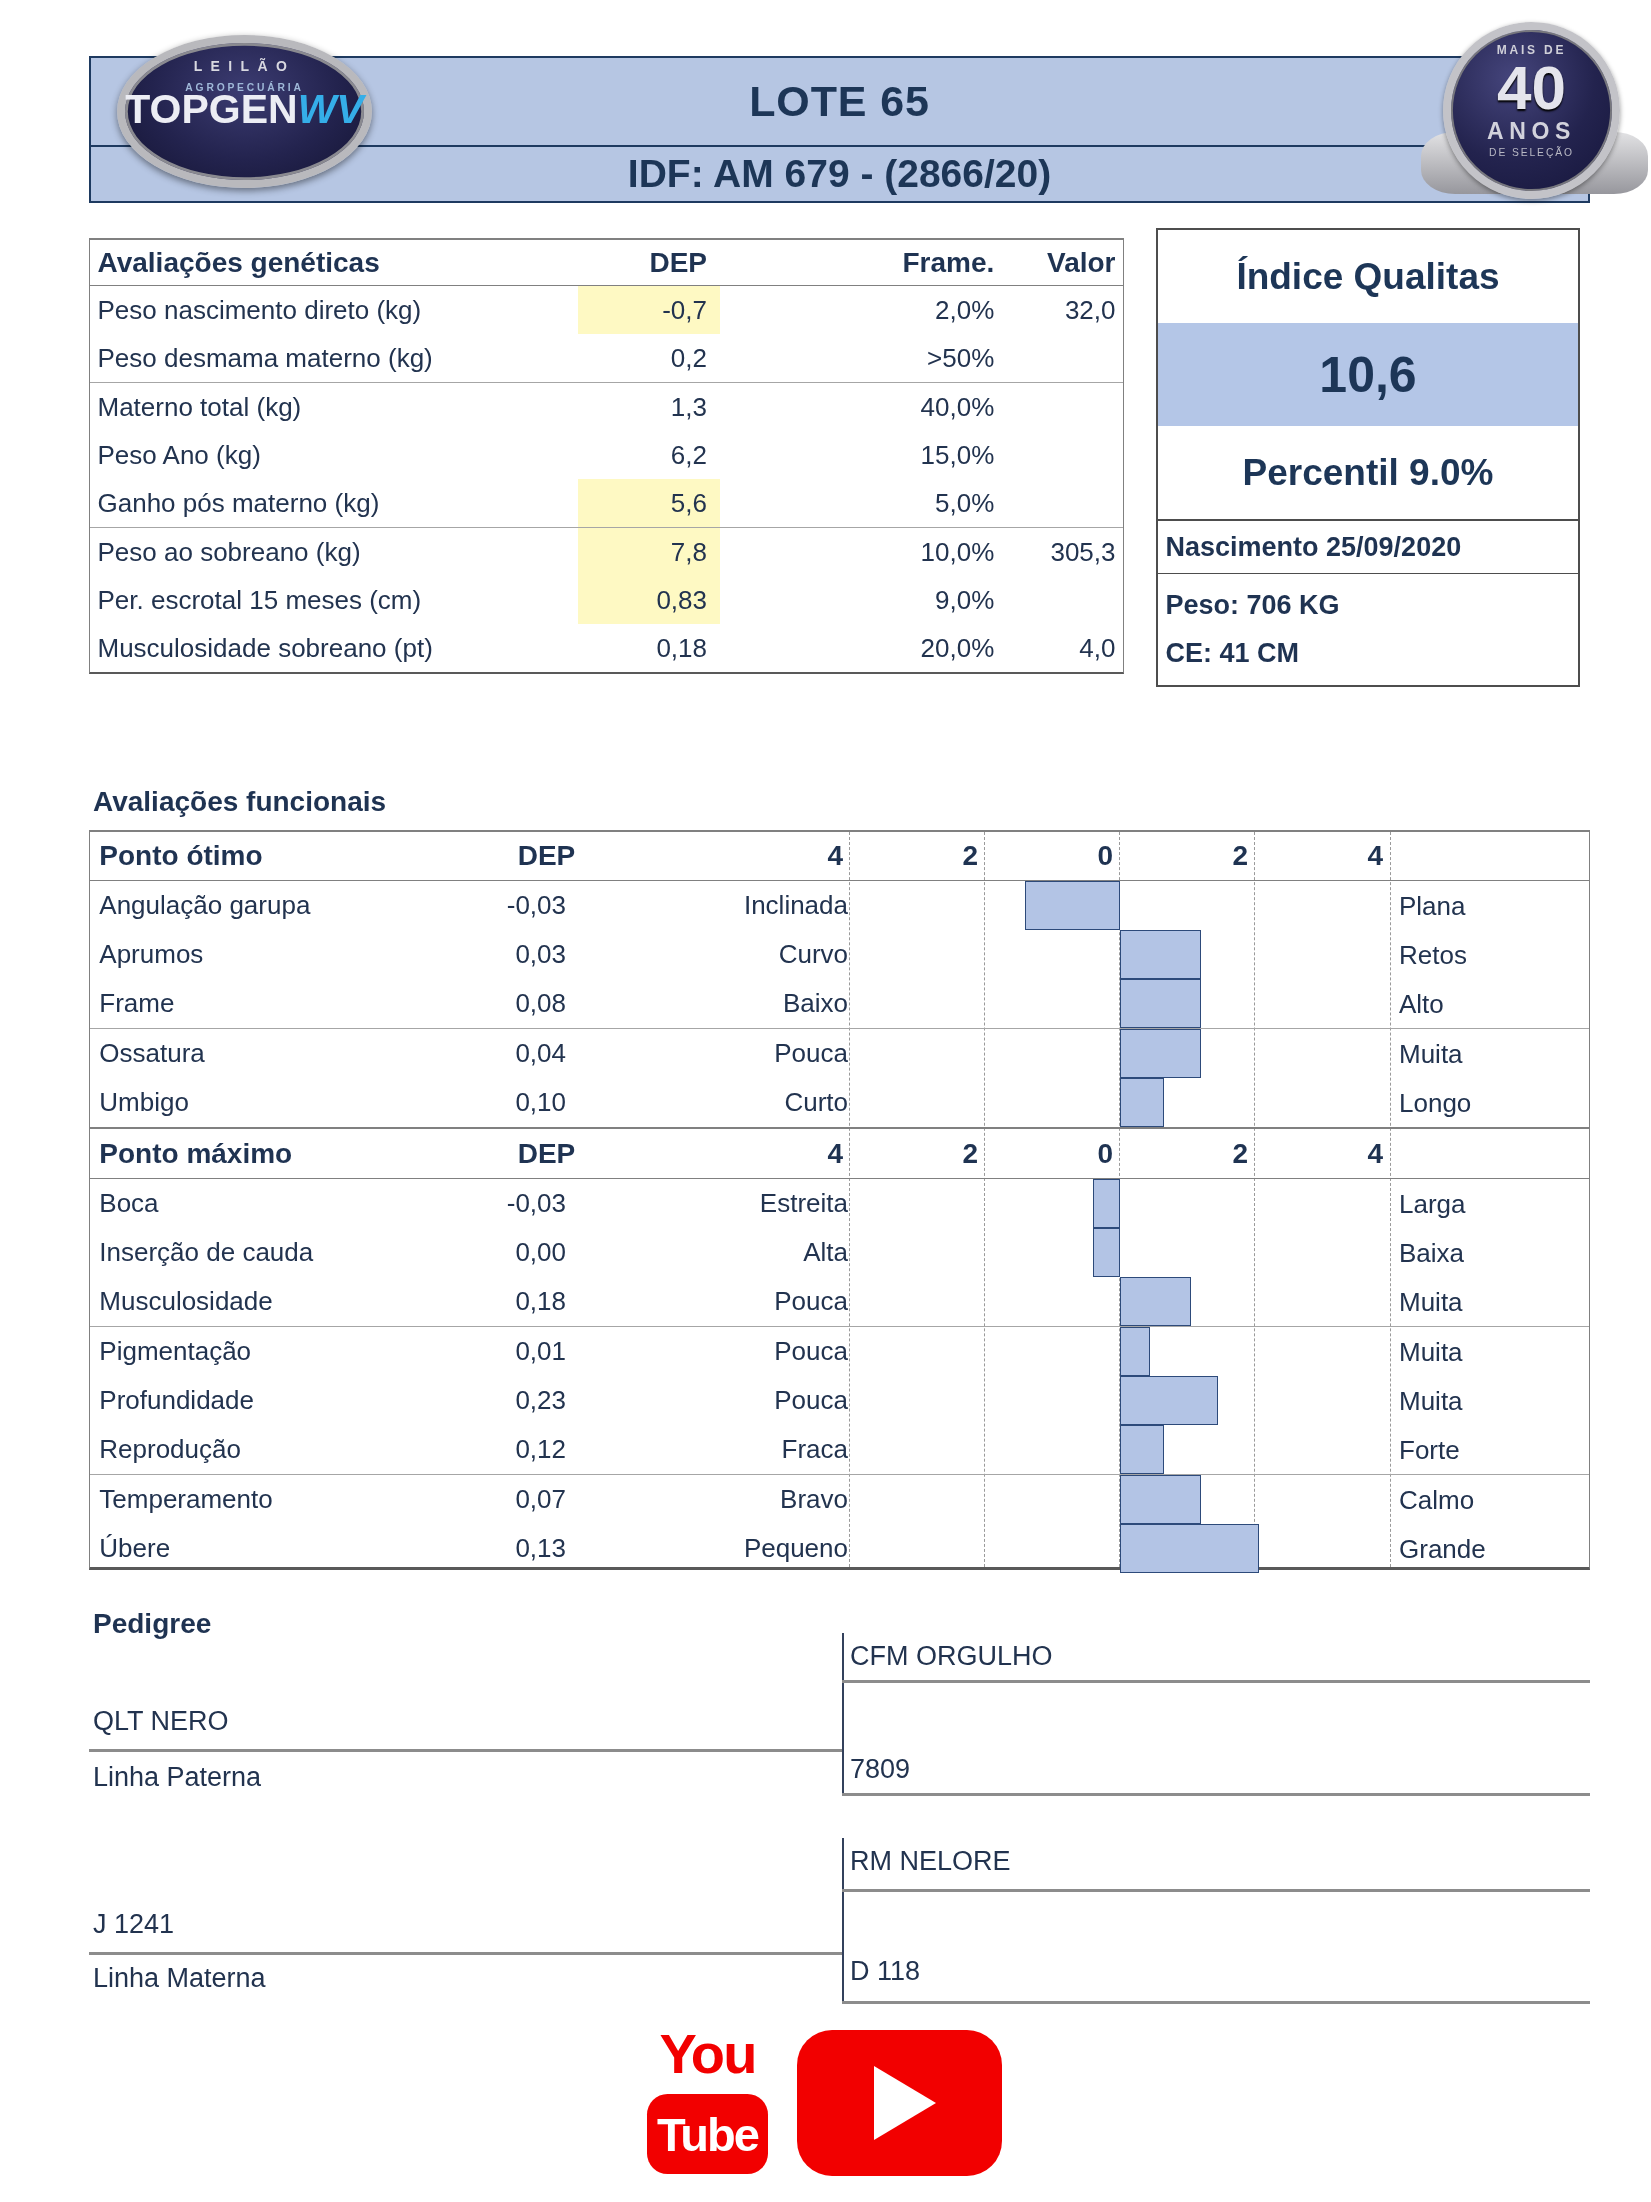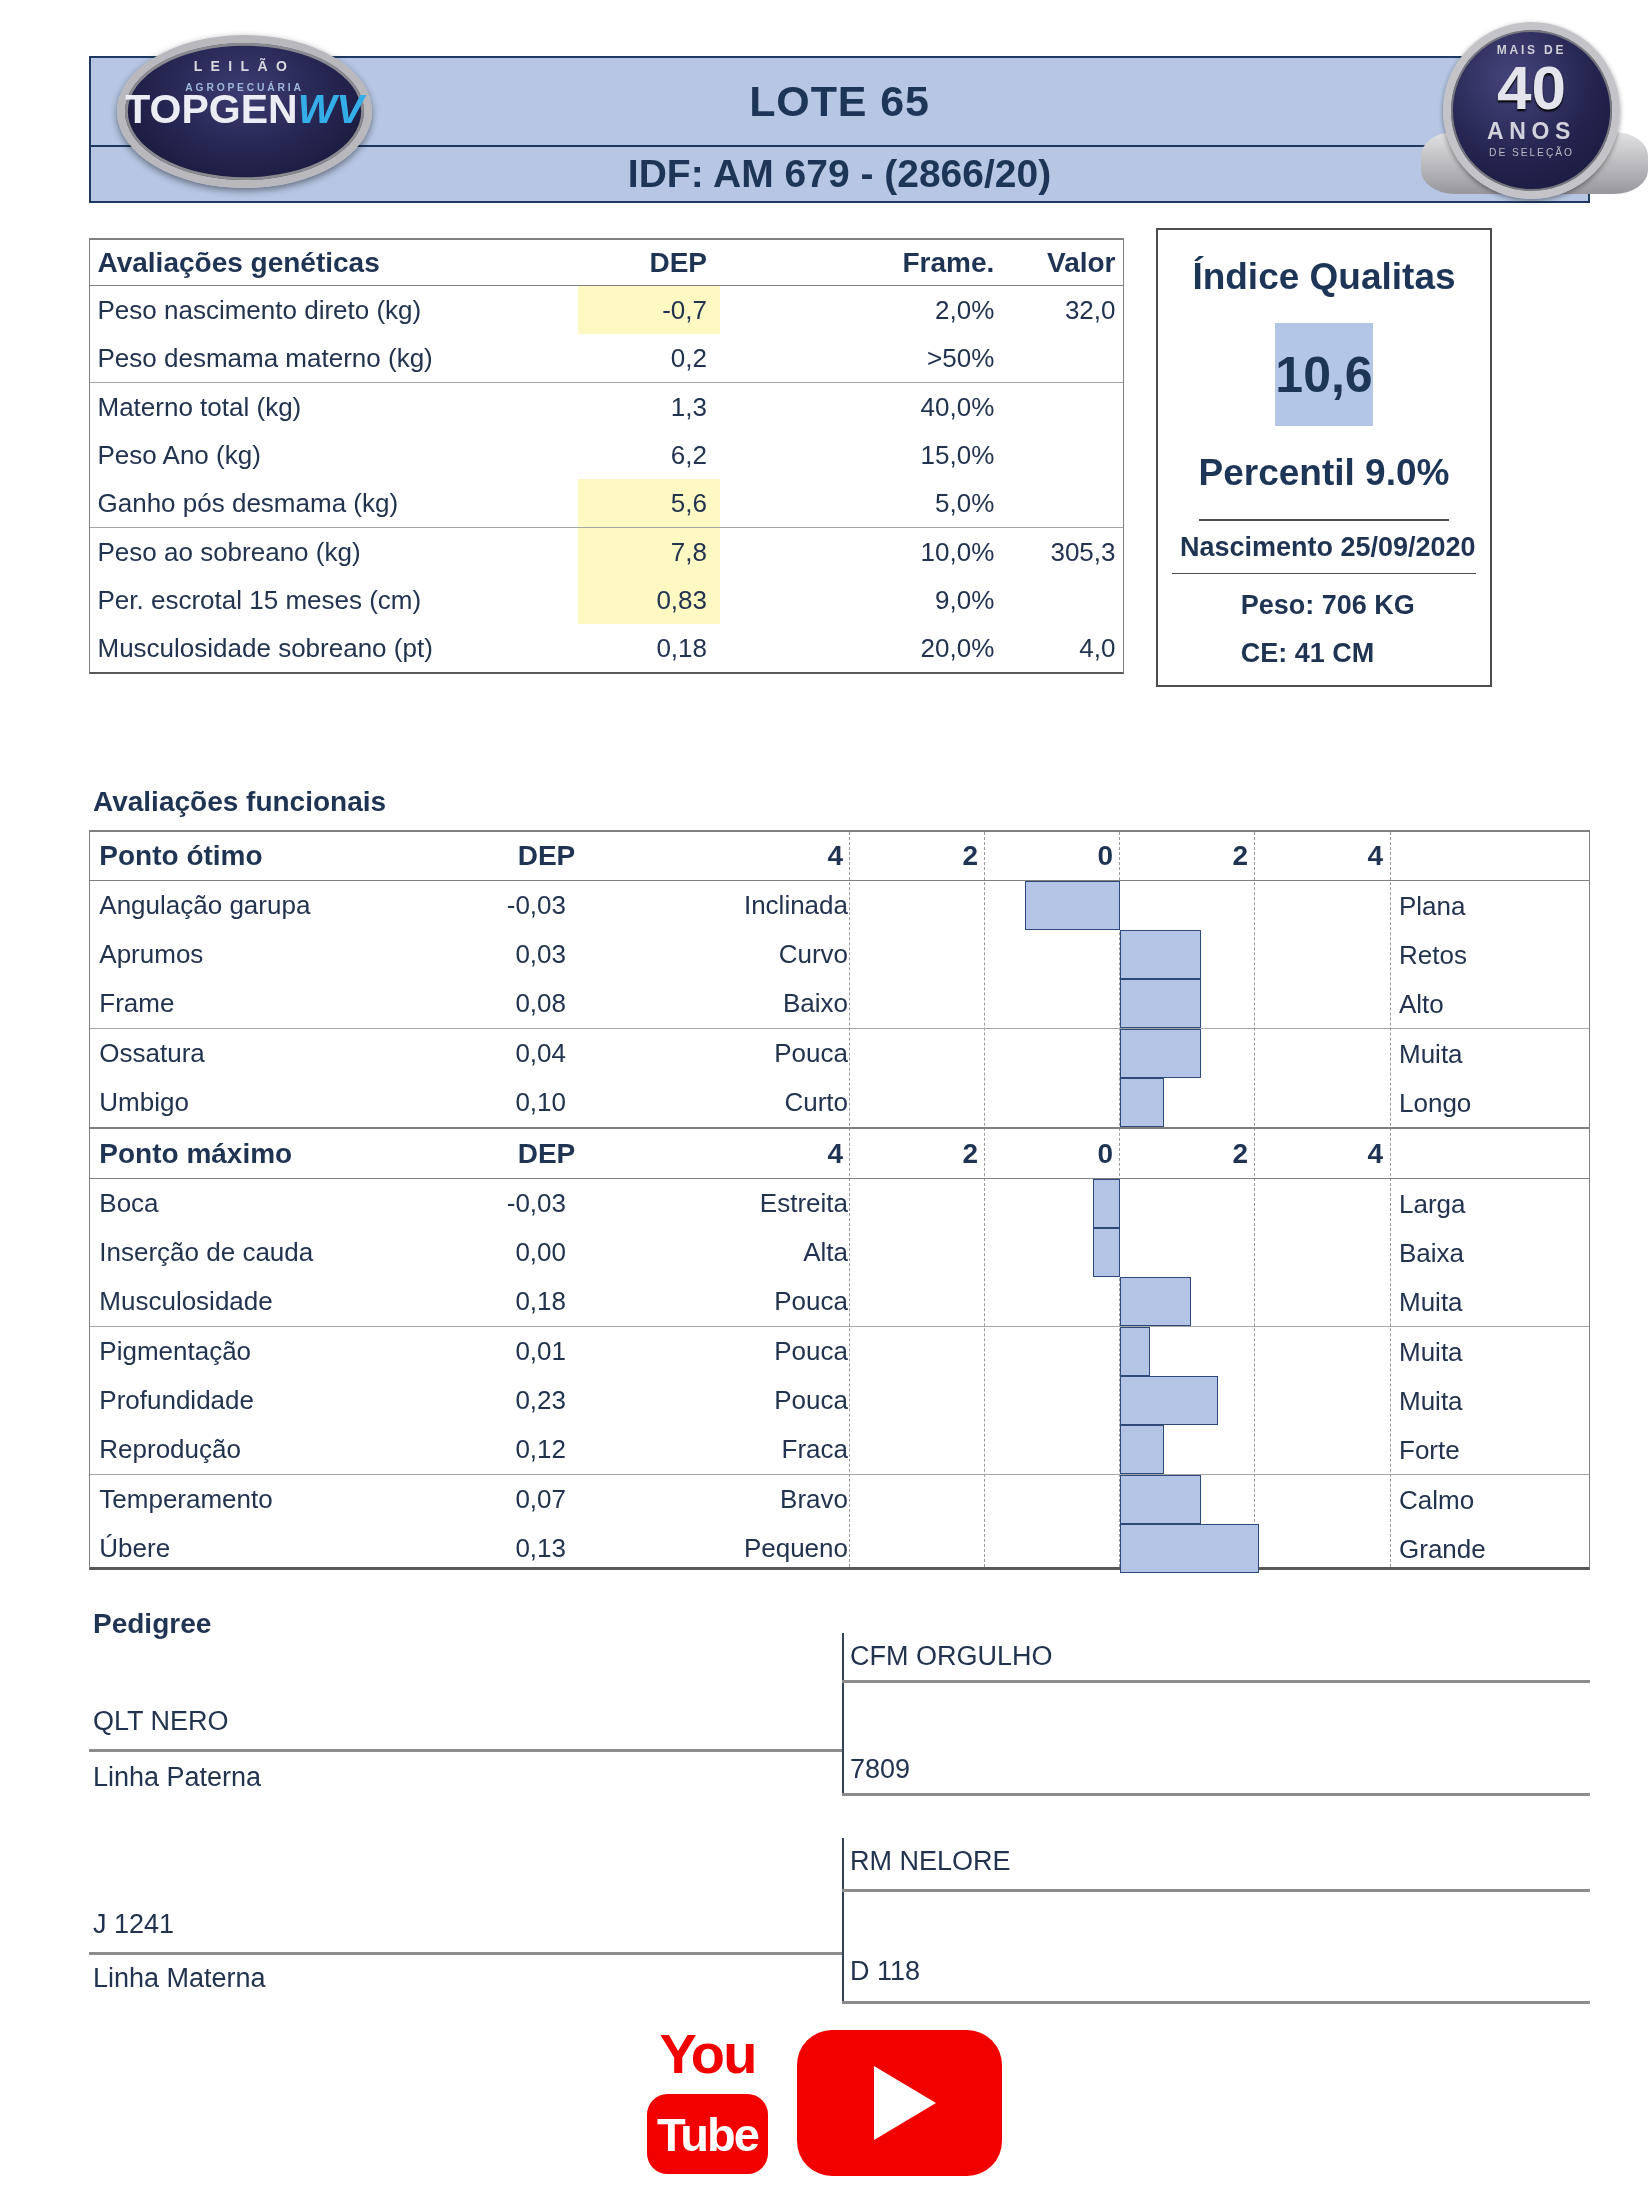--- a/index.html
+++ b/index.html
@@ -47,22 +47,22 @@
   .gc-class{width:278px;text-align:right;padding-right:3.7px;box-sizing:border-box;}
   .gc-valor{width:125px;text-align:right;padding-right:7.5px;box-sizing:border-box;}
   .g-row{display:flex;align-items:stretch;height:48px;font-size:26px;color:#22334f;}
   .g-row span{display:flex;align-items:center;}
   .gc-dep.hl{background:#fef9c3;}
   .g-row .gc-label{justify-content:flex-start;}
   .g-row .gc-dep,.g-row .gc-class,.g-row .gc-valor{justify-content:flex-end;}
   .g-row.gsep{border-top:1.9px solid #a6a6a6;}
 
   
-  .qpanel{position:absolute;left:1156px;top:228px;width:336px;height:459px;border:2.8px solid #4d4d4d;
-    box-sizing:border-box;background:#fff;display:flex;flex-direction:column;align-items:center;}
+  .qpanel{position:absolute;left:1156px;top:228px;width:424px;height:459px;border:2.8px solid #4d4d4d;
+    box-sizing:border-box;background:#fff;display:flex;flex-direction:column;}
   .qp-title{height:93px;display:flex;align-items:center;justify-content:center;
     font-size:37px;font-weight:bold;color:#1d3657;}
   .qp-value{height:103px;background:#b4c6e7;display:flex;align-items:center;justify-content:center;
     font-size:50px;font-weight:bold;color:#1d3657;}
   .qp-perc{height:93px;display:flex;align-items:center;justify-content:center;
     font-size:37px;font-weight:bold;color:#1d3657;border-bottom:2.8px solid #4d4d4d;}
   .qp-nasc{height:52px;display:flex;align-items:center;padding-left:7.5px;
     font-size:27px;font-weight:bold;color:#1f3352;border-bottom:1.9px solid #4d4d4d;}
   .qp-body{flex:1;display:flex;flex-direction:column;justify-content:space-evenly;padding-left:7.5px;
     font-size:27px;font-weight:bold;color:#1f3352;}
@@ -159,21 +159,21 @@
           <span class="gc-class">40,0%</span>
           <span class="gc-valor"></span>
         </div>
         <div class="g-row">
           <span class="gc-label">Peso Ano (kg)</span>
           <span class="gc-dep">6,2</span>
           <span class="gc-class">15,0%</span>
           <span class="gc-valor"></span>
         </div>
         <div class="g-row">
-          <span class="gc-label">Ganho pós desmama (kg)</span>
+          <span class="gc-label">Ganho pós materno (kg)</span>
           <span class="gc-dep hl">5,6</span>
           <span class="gc-class">5,0%</span>
           <span class="gc-valor"></span>
         </div>
         <div class="g-row gsep">
           <span class="gc-label">Peso ao sobreano (kg)</span>
           <span class="gc-dep hl">7,8</span>
           <span class="gc-class">10,0%</span>
           <span class="gc-valor">305,3</span>
         </div>

